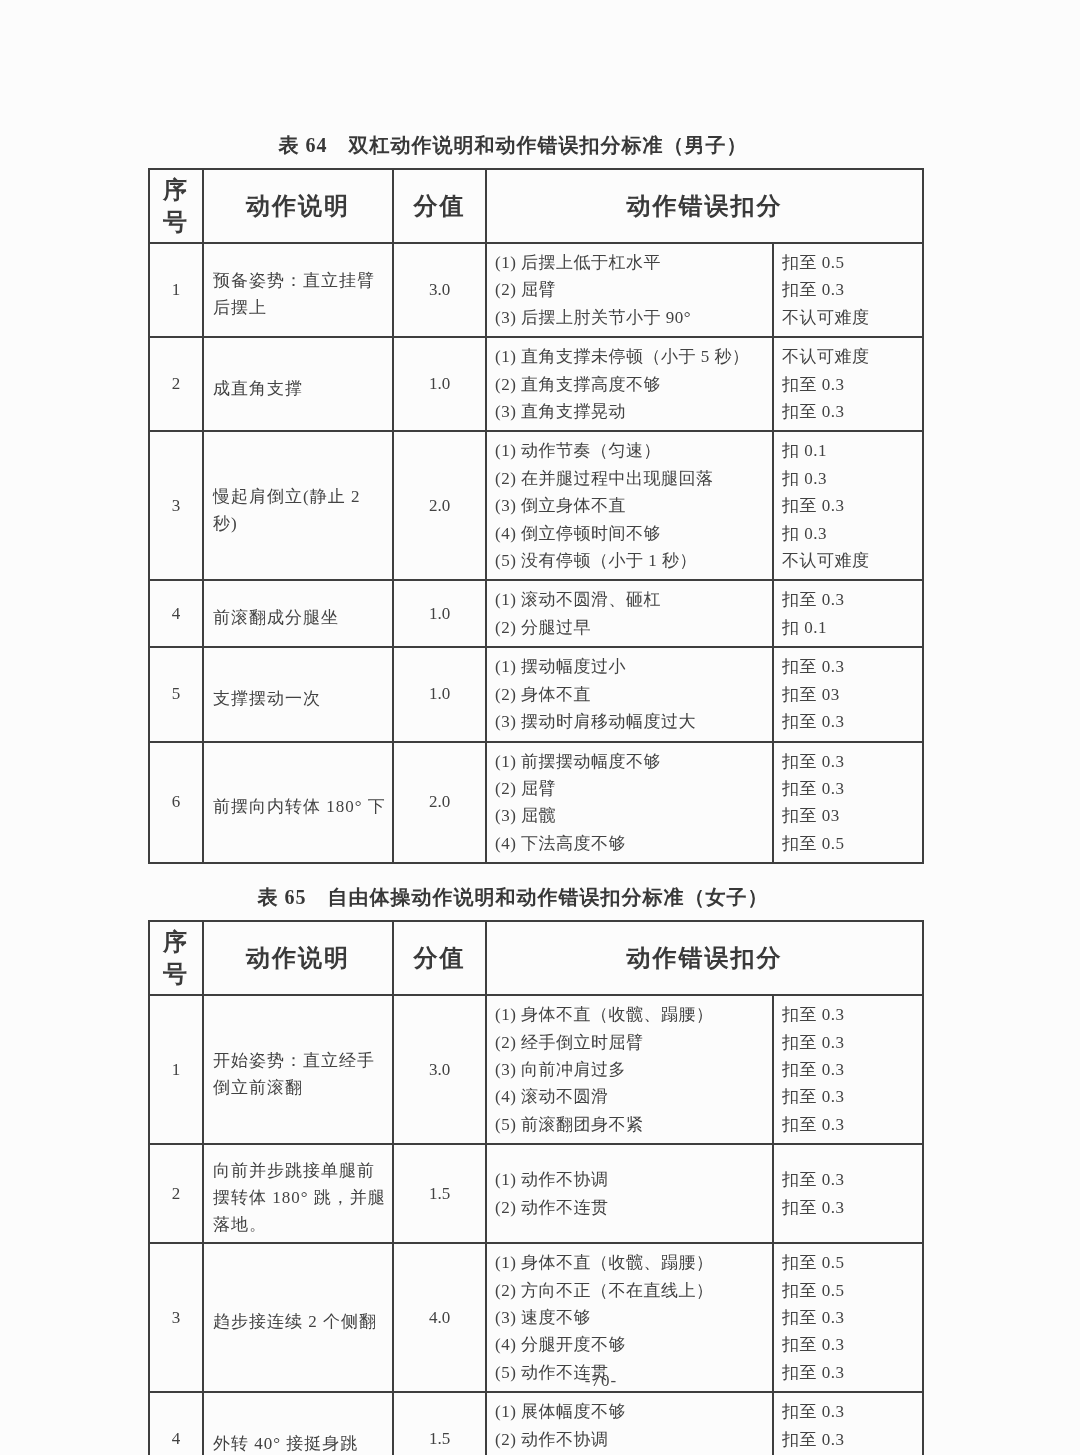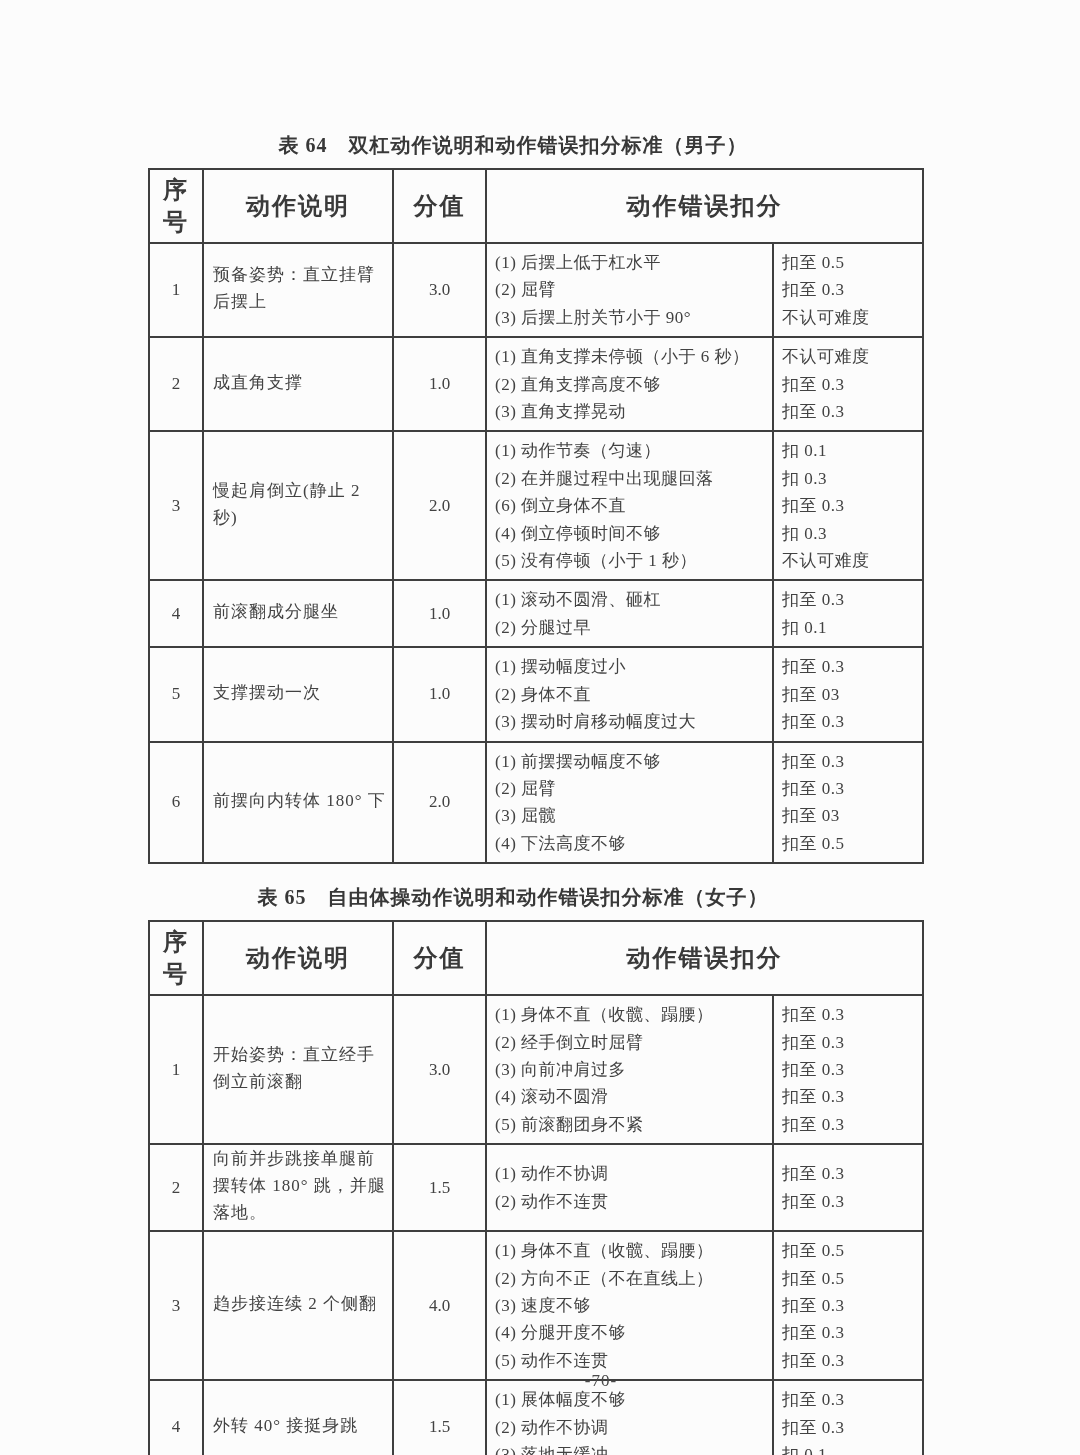--- a/index.html
+++ b/index.html
@@ -61,21 +61,21 @@
     height: 32px;
     letter-spacing: 2px;
   }
   td.c-no {
     text-align: center;
     font-size: 17px;
     padding: 2px;
   }
   td.c-desc {
     text-align: left;
-    padding: 0 6px 4px 9px;
+    padding: 12px 6px 4px 9px;
     line-height: 27px;
     letter-spacing: 1px;
   }
   td.c-score {
     text-align: center;
     padding: 2px;
   }
   td.c-errors, td.c-deductions {
     text-align: left;
     padding: 5px 4px 5px 8px;
@@ -135,39 +135,39 @@
                 <div class="line">扣至 0.3</div>
                 <div class="line">不认可难度</div>
               </td>
   </tr>
 
   <tr class="body-row">
     <td class="c-no">2</td>
     <td class="c-desc">成直角支撑</td>
     <td class="c-score">1.0</td>
     <td class="c-errors">
-                <div class="line">(1) 直角支撑未停顿（小于 6 秒）</div>
+                <div class="line">(1) 直角支撑未停顿（小于 5 秒）</div>
                 <div class="line">(2) 直角支撑高度不够</div>
                 <div class="line">(3) 直角支撑晃动</div>
               </td>
     <td class="c-deductions">
                 <div class="line">不认可难度</div>
                 <div class="line">扣至 0.3</div>
                 <div class="line">扣至 0.3</div>
               </td>
   </tr>
 
   <tr class="body-row">
     <td class="c-no">3</td>
     <td class="c-desc">慢起肩倒立(静止 2 秒)</td>
     <td class="c-score">2.0</td>
     <td class="c-errors">
                 <div class="line">(1) 动作节奏（匀速）</div>
                 <div class="line">(2) 在并腿过程中出现腿回落</div>
-                <div class="line">(6) 倒立身体不直</div>
+                <div class="line">(3) 倒立身体不直</div>
                 <div class="line">(4) 倒立停顿时间不够</div>
                 <div class="line">(5) 没有停顿（小于 1 秒）</div>
               </td>
     <td class="c-deductions">
                 <div class="line">扣 0.1</div>
                 <div class="line">扣 0.3</div>
                 <div class="line">扣至 0.3</div>
                 <div class="line">扣 0.3</div>
                 <div class="line">不认可难度</div>
               </td>

